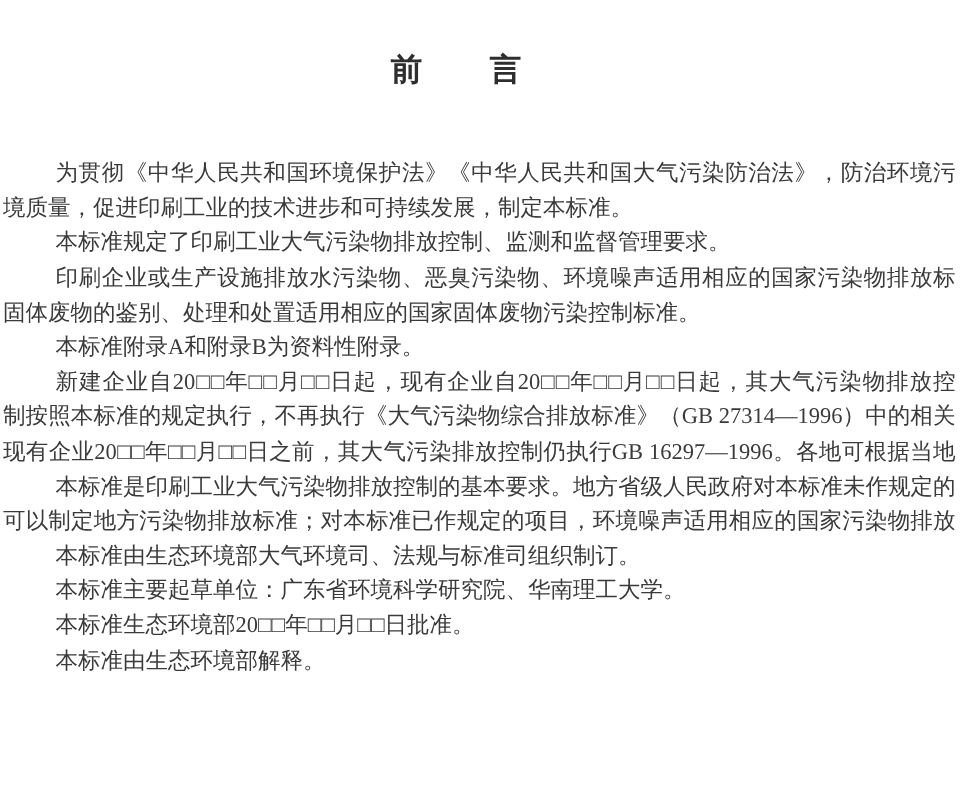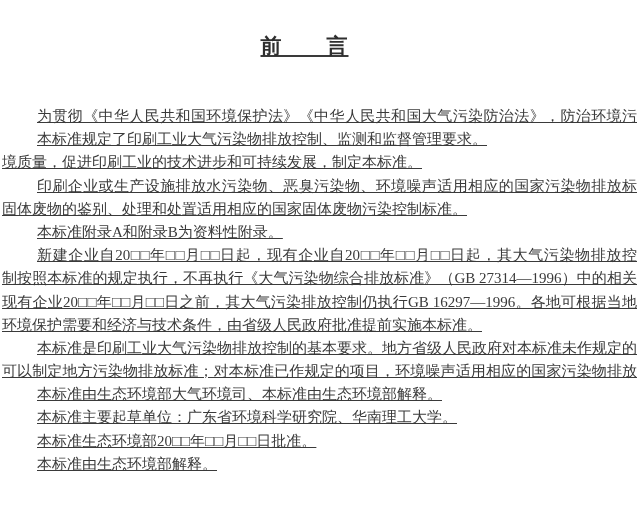--- a/index.html
+++ b/index.html
@@ -6,21 +6,20 @@
   .page {
     position: relative;
     width: 640px;
     height: 530px;
     box-sizing: border-box;
     padding: 33px 3px 0 2px;
     background: #ffffff;
     font-family: "Liberation Serif", "DejaVu Serif", serif;
     color: #3a3a3a;
     overflow: hidden;
-    text-decoration: underline;
   }
   .doc-title {
     text-align: center;
     padding-right: 30px;
     font-size: 21px;
     font-weight: bold;
     color: #2e2e2e;
     line-height: 26px;
     margin: 0 0 46px 0;
     letter-spacing: 1px;
@@ -41,29 +40,28 @@
   }
 </style>
 </head>
 <body>
 
 <div class="page">
   <h1 class="doc-title">前　　言</h1>
 
   <div class="body-text">
     <div class="line first full">为贯彻《中华人民共和国环境保护法》《中华人民共和国大气污染防治法》，防治环境污染，改善环</div>
+    <div class="line">境质量，促进印刷工业的技术进步和可持续发展，制定本标准。</div>
     <div class="line first">本标准规定了印刷工业大气污染物排放控制、监测和监督管理要求。</div>
-    <div class="line">境质量，促进印刷工业的技术进步和可持续发展，制定本标准。</div>
     <div class="line first full">印刷企业或生产设施排放水污染物、恶臭污染物、环境噪声适用相应的国家污染物排放标准，产生</div>
     <div class="line">固体废物的鉴别、处理和处置适用相应的国家固体废物污染控制标准。</div>
     <div class="line first">本标准附录A和附录B为资料性附录。</div>
     <div class="line first full">新建企业自20□□年□□月□□日起，现有企业自20□□年□□月□□日起，其大气污染物排放控</div>
     <div class="line full">制按照本标准的规定执行，不再执行《大气污染物综合排放标准》（GB 27314—1996）中的相关规定。</div>
     <div class="line full">现有企业20□□年□□月□□日之前，其大气污染排放控制仍执行GB 16297—1996。各地可根据当地</div>
-    <div class="line">环境保护需要和经济与技术条件，由省级人民政府批准提前实施本标准。</div>
     <div class="line first full">本标准是印刷工业大气污染物排放控制的基本要求。地方省级人民政府对本标准未作规定的项目，</div>
     <div class="line full">可以制定地方污染物排放标准；对本标准已作规定的项目，环境噪声适用相应的国家污染物排放标准。</div>
-    <div class="line first">本标准由生态环境部大气环境司、本标准由生态环境部解释。</div>
+    <div class="line first">本标准由生态环境部大气环境司、法规与标准司组织制订。</div>
     <div class="line first">本标准主要起草单位：广东省环境科学研究院、华南理工大学。</div>
     <div class="line first">本标准生态环境部20□□年□□月□□日批准。</div>
     <div class="line first">本标准由生态环境部解释。</div>
   </div>
 </div>
 
 </body></html>

